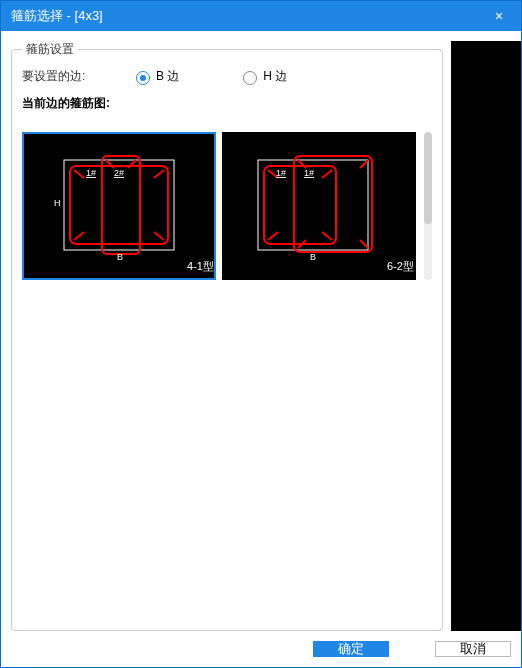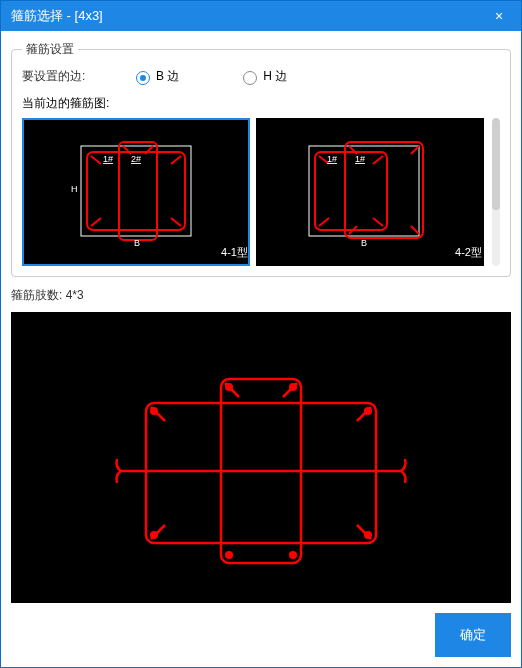--- a/index.html
+++ b/index.html
@@ -16,21 +16,21 @@
     background: #1e87e5;
     color: #fff;
     height: 30px;
     display: flex;
     align-items: center;
     padding: 0 10px;
     font-size: 13px;
   }
   .titlebar .title-text { flex: 1; }
   .titlebar .close { width: 24px; text-align: center; cursor: pointer; font-size: 14px;}
-  .content { padding: 10px 10px 0 10px; flex:1; display:flex; flex-direction:column; gap:8px; overflow:hidden;}
+  .content { padding: 10px 10px 0 10px; flex:1; display:flex; flex-direction:row; gap:8px; overflow:hidden;}
   fieldset.group {
     border: 1px solid #ccc;
     border-radius: 4px;
     padding: 10px 10px 10px 10px;
   }
   fieldset.group legend { padding: 0 4px; color:#333;}
   .row { display:flex; align-items:center; gap:24px; margin-bottom:10px;}
   .label { width: 90px; color:#333;}
   .radio-wrap { display:flex; align-items:flex-end; gap:6px; margin-right:40px; cursor:pointer;}
   .radio-outer {
@@ -70,21 +70,21 @@
     flex:1; background:#000; border:1px solid #000; width:100%;
     display:flex; align-items:center; justify-content:center;
     min-height:220px;
   }
   .footer {
     display:flex; justify-content:flex-end; gap:10px;
     padding:10px;
     border-top: none;
   }
   .btn {
-    min-width:76px; height:44px; border:1px solid #bbb; background:#fff;
+    min-width:76px; height:16px; border:1px solid #bbb; background:#fff;
     display:flex; align-items:center; justify-content:center; font-size:13px;
     cursor:pointer;
     margin-left:36px;
   }
   .btn.primary { background:#1e87e5; color:#fff; border-color:#1e87e5;}
 </style>
 </head>
 <body>
 
 <div class="window">
@@ -109,21 +109,21 @@
           <span>B 边</span>
         </label>
 
         <label class="radio-wrap">
           <span class="radio-outer gray"></span>
           <span>H 边</span>
         </label>
       </div>
 
 
-      <div class="row" style="margin-bottom:6px;">
+      <div class="row" style="margin-bottom:20px;font-weight:bold;">
         <span>当前边的箍筋图:</span>
       </div>
 
       <div class="thumbs-scroller">
         <div class="thumbs-wrap">
 
           <div class="thumb selected">
             <svg width="190" height="120" viewBox="0 0 190 120">
               <rect x="40" y="14" width="110" height="90" fill="none" stroke="#fff" stroke-width="1"></rect>
               <rect x="46" y="20" width="98" height="78" rx="6" fill="none" stroke="#ff0000" stroke-width="2"></rect>
@@ -152,32 +152,31 @@
               <line x1="108" y1="94" x2="98" y2="86" stroke="#ff0000" stroke-width="2"></line>
               <rect x="70" y="10" width="78" height="96" rx="6" fill="none" stroke="#ff0000" stroke-width="2"></rect>
               <line x1="74" y1="14" x2="82" y2="22" stroke="#ff0000" stroke-width="2"></line>
               <line x1="144" y1="14" x2="136" y2="22" stroke="#ff0000" stroke-width="2"></line>
               <line x1="74" y1="102" x2="82" y2="94" stroke="#ff0000" stroke-width="2"></line>
               <line x1="144" y1="102" x2="136" y2="94" stroke="#ff0000" stroke-width="2"></line>
               <text x="52" y="30" fill="#fff" font-size="9" text-decoration="underline">1#</text>
               <text x="80" y="30" fill="#fff" font-size="9" text-decoration="underline">1#</text>
               <text x="86" y="114" fill="#fff" font-size="9">B</text>
             </svg>
-            <div class="thumb-caption">4-2型</div>
+            <div class="thumb-caption">6-2型</div>
           </div>
 
         </div>
         <div class="vtrack">
           <div class="vthumb"></div>
         </div>
       </div>
 
     </fieldset>
 
-    <div class="summary-label">箍筋肢数: 4*3</div>
 
     <div class="preview">
       <svg width="460" height="230" viewBox="0 0 460 230">
 
         <rect x="115" y="60" width="230" height="140" rx="8" fill="none" stroke="#ff0000" stroke-width="2.5"></rect>
         <circle cx="123" cy="68" r="4" fill="#ff0000"></circle>
         <circle cx="337" cy="68" r="4" fill="#ff0000"></circle>
         <circle cx="123" cy="192" r="4" fill="#ff0000"></circle>
         <circle cx="337" cy="192" r="4" fill="#ff0000"></circle>
         <line x1="120" y1="64" x2="134" y2="78" stroke="#ff0000" stroke-width="2.5"></line>
@@ -198,15 +197,16 @@
         <path d="M 90 128 q -6 4 -4 12" fill="none" stroke="#ff0000" stroke-width="2.5"></path>
         <path d="M 370 128 q 6 -4 4 -12" fill="none" stroke="#ff0000" stroke-width="2.5"></path>
         <path d="M 370 128 q 6 4 4 12" fill="none" stroke="#ff0000" stroke-width="2.5"></path>
       </svg>
     </div>
 
   </div>
 
   <div class="footer">
     <div class="btn primary">确定</div>
+    <div class="btn">取消</div>
   </div>
 
 </div>
 
 </body></html>

